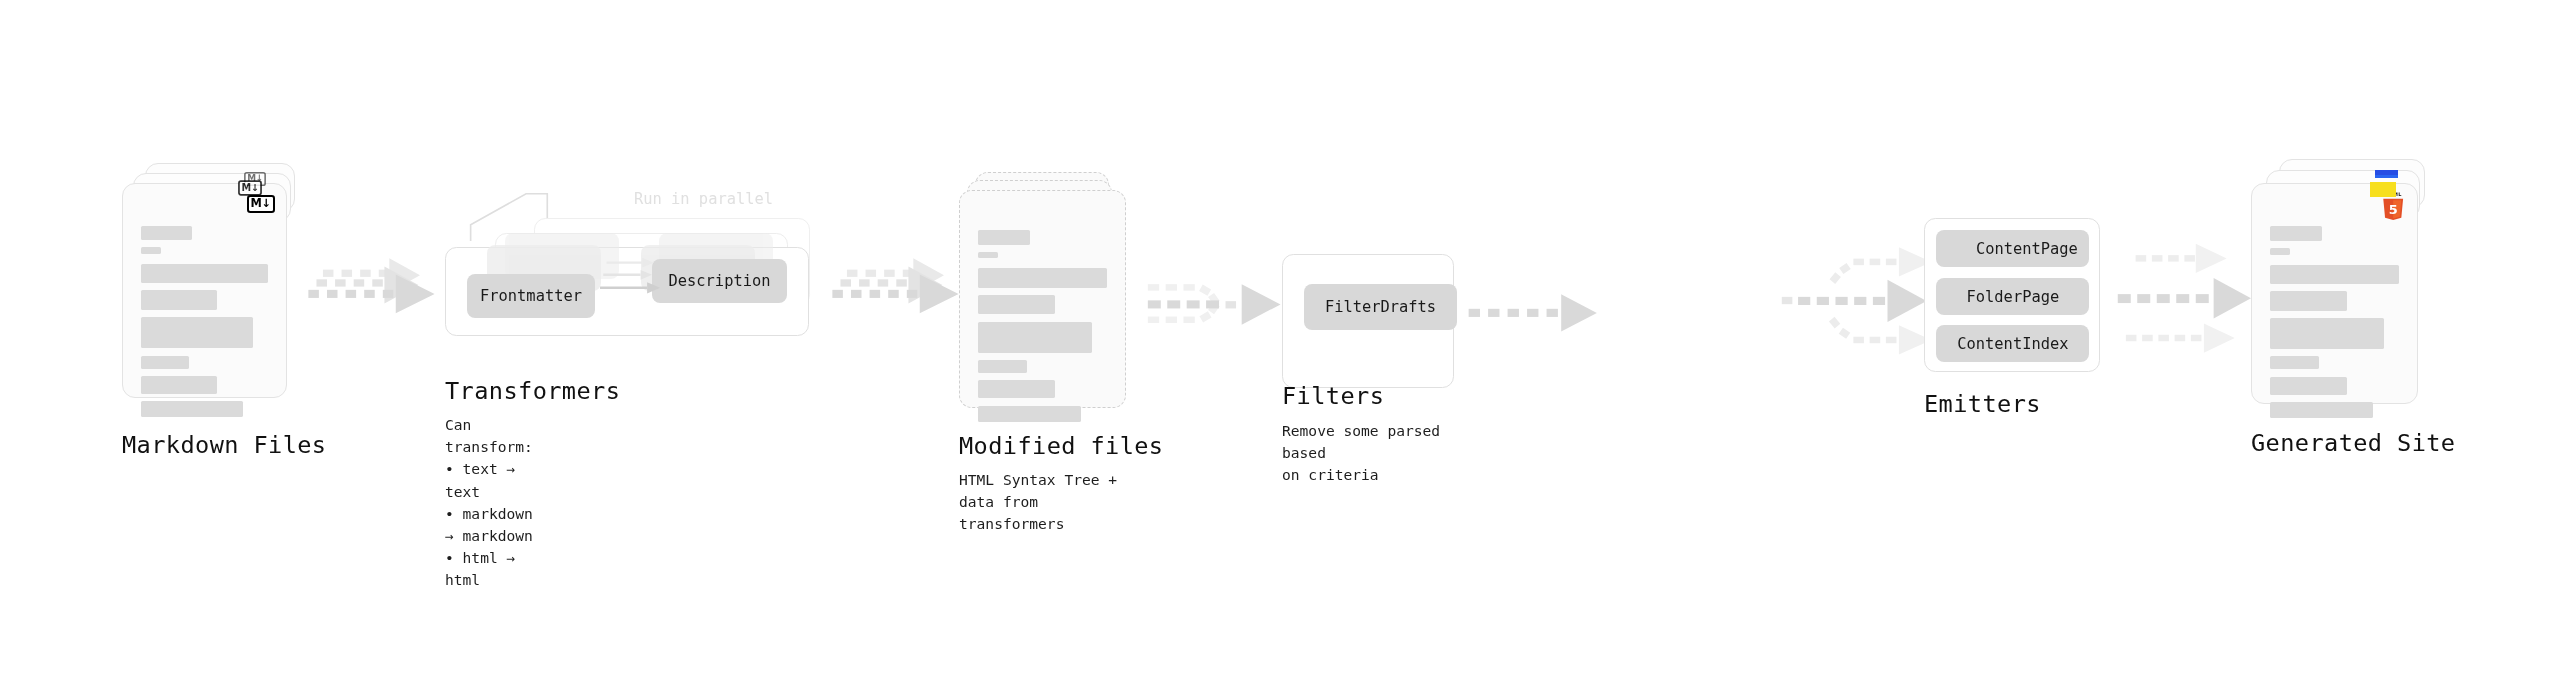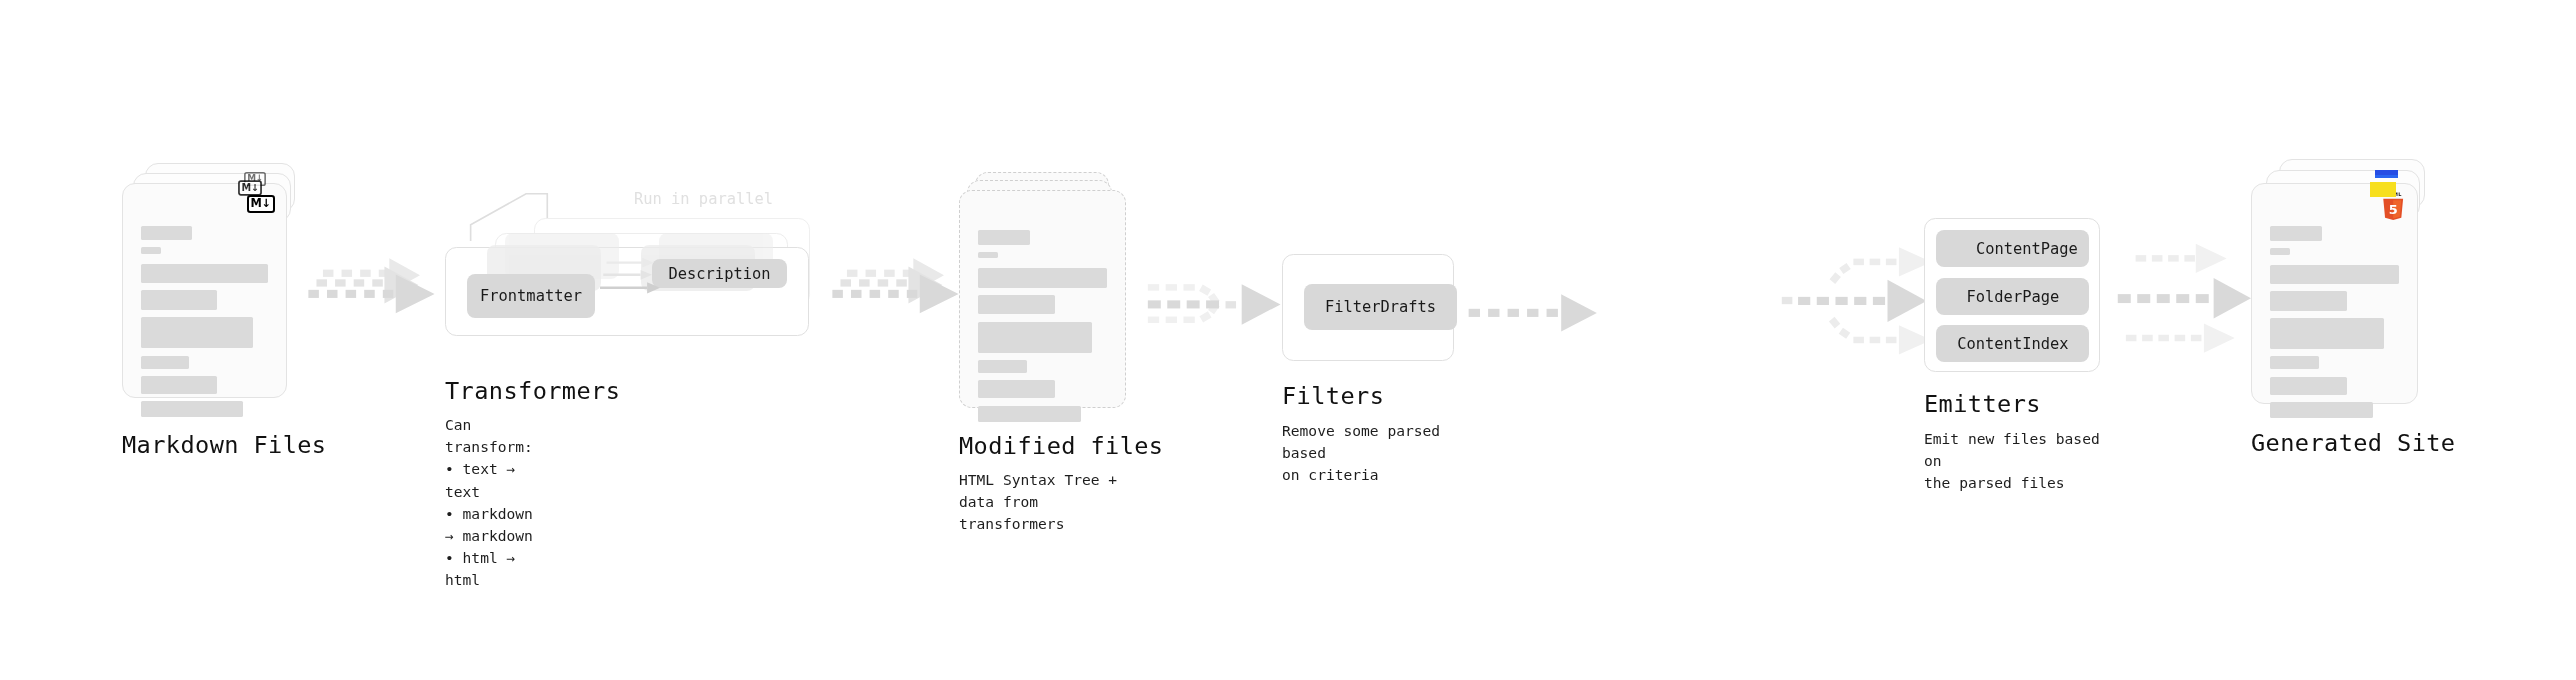--- a/index.html
+++ b/index.html
@@ -169,21 +169,21 @@
     <div class="group-box" style="left:0px; top:55px; width:364px; height:89px;">
 
       <div class="pill ghost" style="left:59px; top:-14.6px; width:114px; height:46px; opacity:0.55;">x</div>
       <div class="pill ghost" style="left:41px; top:-3.3px; width:114px; height:46px; opacity:0.8;">x</div>
       <div class="pill ghost" style="left:213px; top:-14.6px; width:114px; height:46px; opacity:0.55;">x</div>
       <div class="pill ghost" style="left:195px; top:-3.3px; width:114px; height:46px; opacity:0.8;">x</div>
 
       <div class="pill" style="left:21px; top:26px; width:128px; height:44px;">
         <span>Frontmatter</span>
       </div>
-      <div class="pill" style="left:206px; top:11.4px; width:135px; height:29px;">
+      <div class="pill" style="left:206px; top:11.4px; width:135px; height:44px;">
         <span>Description</span>
       </div>
 
       <svg style="left:154px; top:3.3px;" width="65" height="59" viewBox="0 0 80 72">
         <g stroke="#eaeaea" stroke-width="3" fill="none">
           <path d="M8 14 L52 14"></path>
             <polygon points="52,8 66,14 52,20" fill="#eaeaea" stroke="none"></polygon>
         </g>
         <g stroke="#e4e4e4" stroke-width="3" fill="none">
           <path d="M4 29 L50 29"></path>
@@ -269,21 +269,21 @@
       <rect x="12" y="40" width="16" height="10"></rect>
         <rect x="36" y="40" width="16" height="10"></rect>
       <rect x="60" y="40" width="16" height="10"></rect>
         <rect x="84" y="40" width="16" height="10"></rect>
       <rect x="108" y="41" width="13" height="9" fill="#e4e4e4"></rect>
       <polygon points="128,20 176,45 128,70"></polygon>
     </g>
   </svg>
 
   <div class="stage" style="left:1282px; top:254px;">
-    <div class="group-box" style="left:0px; top:0px; width:172px; height:107px; position:relative;">
+    <div class="group-box" style="left:0px; top:0px; width:172px; height:134px; position:relative;">
       <div class="pill" style="left:21px; top:29px; width:153px; height:46px; position:absolute;">
         <span>FilterDrafts</span>
       </div>
     </div>
     <div class="title" style="left:0px; top:128px;">Filters</div>
     <div class="subtitle" style="left:0px; top:166px;">Remove some parsed based
 on criteria</div>
   </div>
 
   <svg class="arrowsvg" style="left:1467px; top:286px;" width="138" height="57" viewBox="0 0 170 70">
@@ -332,22 +332,20 @@
         <span>ContentPage</span>
       </div>
       <div class="pill" style="left:11.4px; top:59px; width:153px; height:37px; position:absolute;">
         <span>FolderPage</span>
       </div>
       <div class="pill" style="left:11.4px; top:106px; width:153px; height:37px; position:absolute;">
         <span>ContentIndex</span>
       </div>
     </div>
     <div class="title" style="left:0px; top:172px;">Emitters</div>
-    <div class="subtitle" style="left:0px; top:210px;">Emit new files based on
-the parsed files</div>
   </div>
 
   <svg class="arrowsvg" style="left:2111px; top:234px;" width="163" height="130" viewBox="0 0 200 160">
     <g fill="#ededed">
       <rect x="30" y="26" width="13" height="8"></rect>
         <rect x="50" y="26" width="13" height="8"></rect>
       <rect x="70" y="26" width="13" height="8"></rect>
         <rect x="90" y="26" width="13" height="8"></rect>
       <polygon points="104,12 142,30 104,48" fill="#f1f1f1"></polygon>
     </g>

